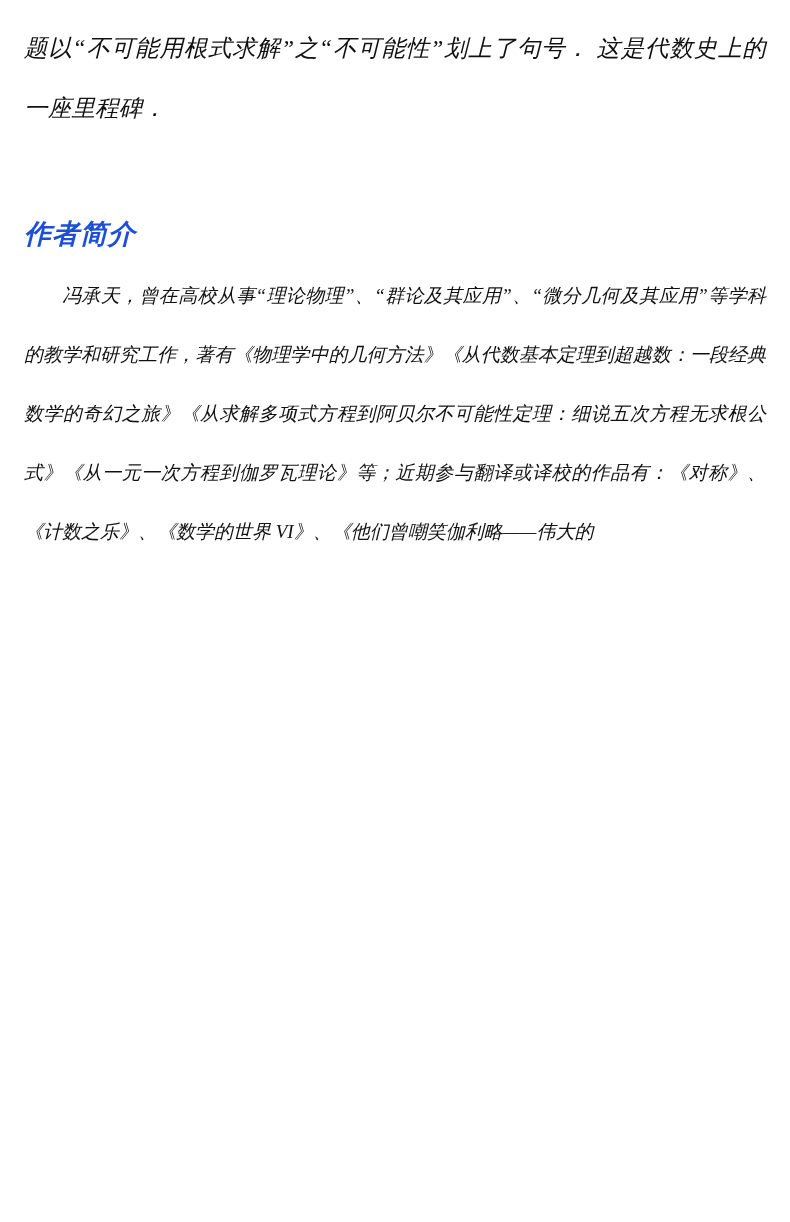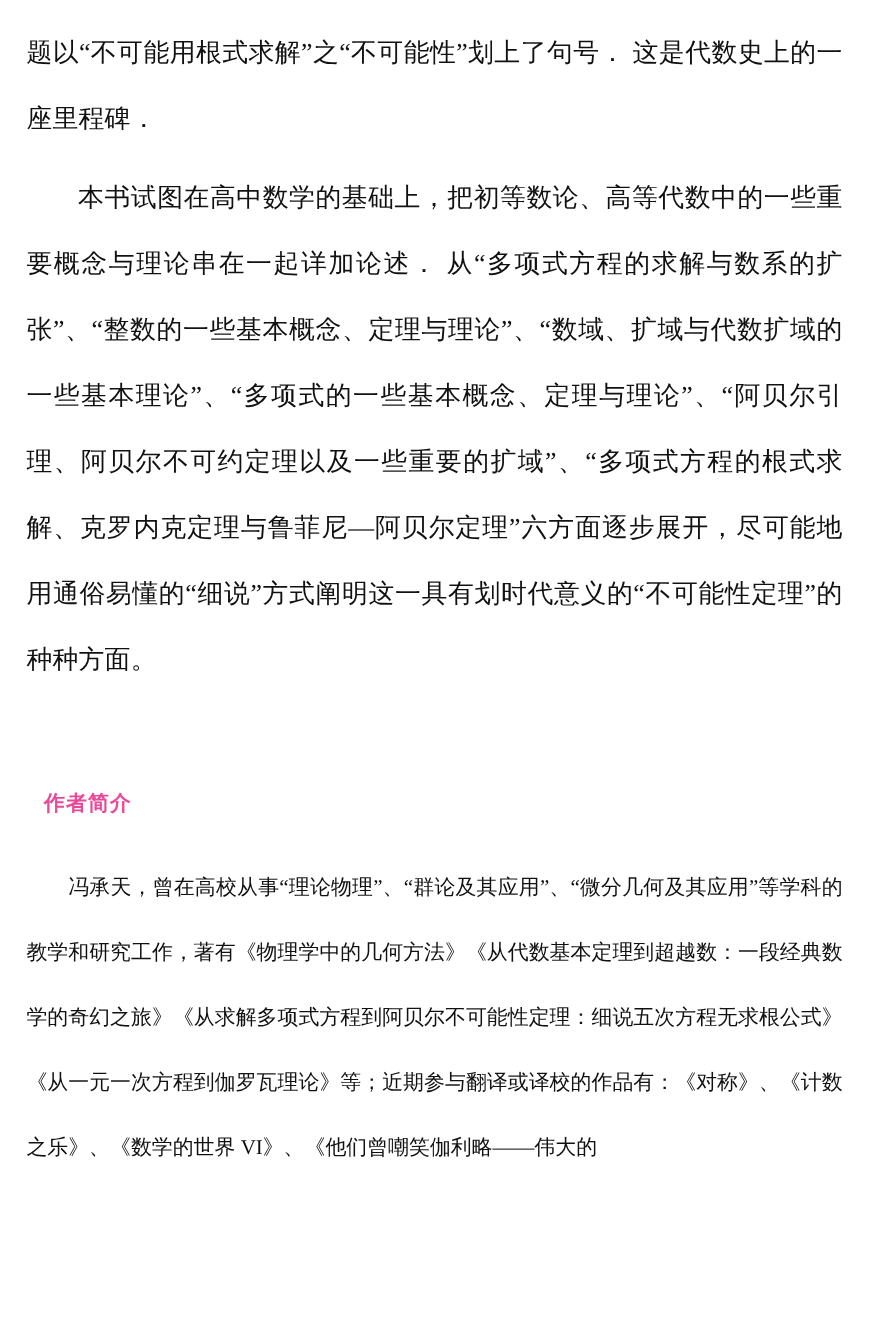--- a/index.html
+++ b/index.html
@@ -13,43 +13,44 @@
     font-family: "Liberation Serif", "DejaVu Serif", serif;
     color: #000000;
     overflow: hidden;
   }
   .page {
     position: relative;
     width: 790px;
     height: 1222px;
     box-sizing: border-box;
     padding: 18px 24px 0 24px;
+    font-style: italic;
   }
   .para {
     font-size: 23.5px;
     line-height: 60px;
     letter-spacing: 0.2px;
     text-align: justify;
     text-justify: inter-character;
     margin: 0;
     color: #111111;
   }
   .para.indent {
     text-indent: 2em;
   }
   .gap-small { height: 12px; }
   .gap-large { height: 64px; }
 
   .section-heading {
     font-family: "DejaVu Sans", "Liberation Sans", sans-serif;
     font-weight: bold;
-    font-size: 19px;
+    font-size: 27px;
     line-height: 40px;
-    color: #ec4899;
-    margin: 16px;
+    color: #1d4ed8;
+    margin: 0;
     letter-spacing: 1px;
   }
   .author-para {
     font-size: 19px;
     line-height: 59px;
     text-align: justify;
     text-justify: inter-character;
     margin: 0;
     color: #111111;
   }
@@ -57,21 +58,20 @@
 </style>
 </head>
 <body>
 
 <div class="page">
 
   <p class="para">题以“不可能用根式求解”之“不可能性”划上了句号． 这是代数史上的一座里程碑．</p>
 
   <div class="gap-small"></div>
 
-  <p class="para indent">本书试图在高中数学的基础上，把初等数论、高等代数中的一些重要概念与理论串在一起详加论述． 从“多项式方程的求解与数系的扩张”、“整数的一些基本概念、定理与理论”、“数域、扩域与代数扩域的一些基本理论”、“多项式的一些基本概念、定理与理论”、“阿贝尔引理、阿贝尔不可约定理以及一些重要的扩域”、“多项式方程的根式求解、克罗内克定理与鲁菲尼—阿贝尔定理”六方面逐步展开，尽可能地用通俗易懂的“细说”方式阐明这一具有划时代意义的“不可能性定理”的种种方面。</p>
 
   <div class="gap-large"></div>
 
   <h2 class="section-heading">作者简介</h2>
 
   <div class="gap-small"></div>
 
   <p class="author-para indent">冯承天，曾在高校从事“理论物理”、“群论及其应用”、“微分几何及其应用”等学科的教学和研究工作，著有《物理学中的几何方法》《从代数基本定理到超越数：一段经典数学的奇幻之旅》《从求解多项式方程到阿贝尔不可能性定理：细说五次方程无求根公式》《从一元一次方程到伽罗瓦理论》等；近期参与翻译或译校的作品有：《对称》、《计数之乐》、《数学的世界 VI》、《他们曾嘲笑伽利略——伟大的</p>
 
 </div>

